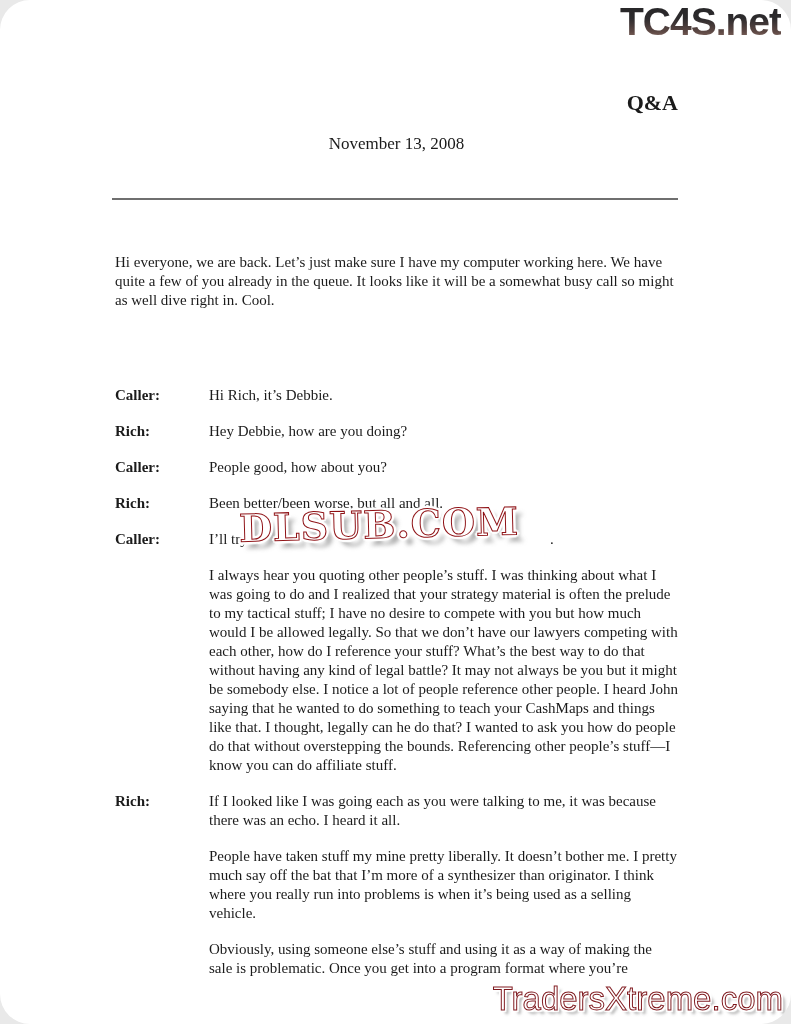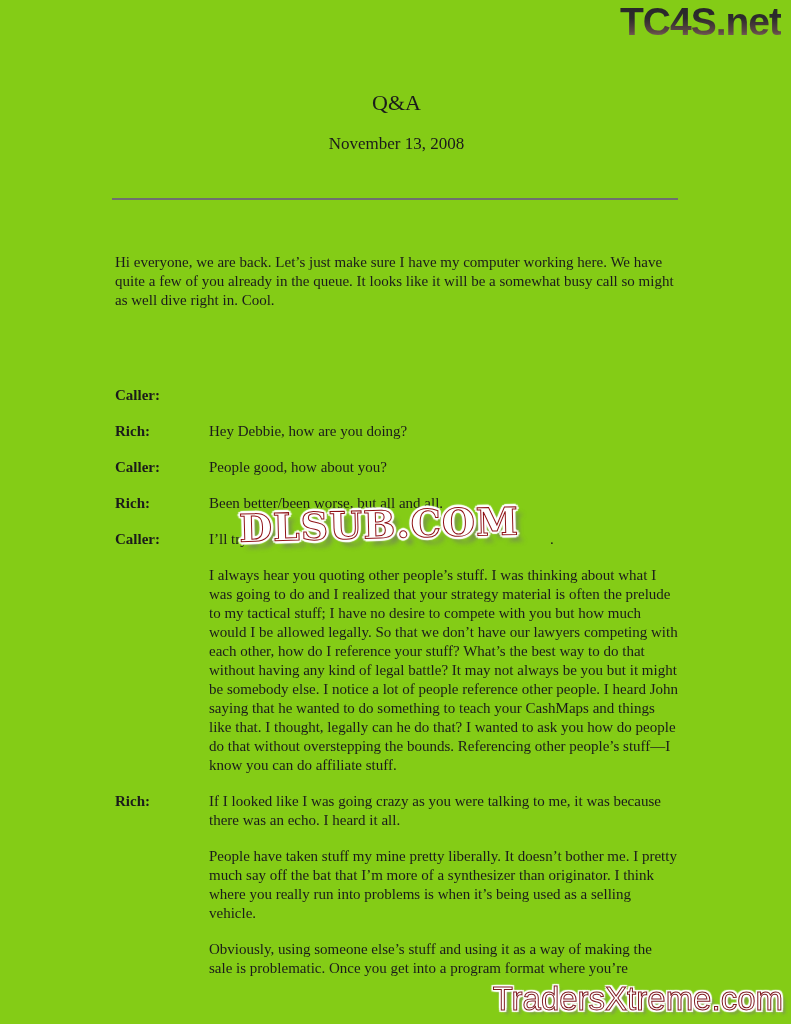--- a/index.html
+++ b/index.html
@@ -1,24 +1,25 @@
 <!DOCTYPE html>
 <html><head>
 <meta charset="utf-8">
 <style>
   html, body { margin:0; padding:0; background:#e9e9e9; }
   .page {
     position: relative;
     width: 791px;
     height: 1024px;
     margin: 0 auto;
-    background: #84cc16;
+    background: #ffffff;
     overflow: hidden;
     font-family: "Liberation Serif", serif;
     color: #1b1b1b;
+    border-radius: 30px;
   }
 
   
   .tc4s-logo {
     position: absolute;
     top: 0px;
     right: 10px;
     font-family: "Liberation Sans", sans-serif;
     font-weight: bold;
     font-size: 39px;
@@ -32,23 +33,23 @@
       -webkit-background-clip: text;
       background-clip: text;
       -webkit-text-fill-color: transparent;
     }
   }
 
   
   .content { padding: 90px 113px 0 115px; }
 
   .doc-title {
-    text-align: center;
+    text-align: right;
     font-size: 22px;
-    font-weight: normal;
+    font-weight: bold;
     line-height: 26px;
   }
   .doc-date {
     text-align: center;
     font-size: 17px;
     line-height: 20px;
     margin-top: 18px;
   }
   .divider {
     border: none;
@@ -148,20 +149,23 @@
     <div class="doc-date">November 13, 2008</div>
 
     <hr class="divider">
 
     <p class="intro">Hi everyone, we are back. Let’s just make sure I have my computer working here. We have quite a few of you already in the queue. It looks like it will be a somewhat busy call so might as well dive right in. Cool.</p>
 
     <div class="dialogue">
 
       <div class="entry">
         <div class="speaker">Caller:</div>
+        <div class="speech">
+          <p>Hi Rich, it’s Debbie.</p>
+        </div>
       </div>
 
       <div class="entry">
         <div class="speaker">Rich:</div>
         <div class="speech">
           <p>Hey Debbie, how are you doing?</p>
         </div>
       </div>
 
       <div class="entry">
@@ -186,21 +190,21 @@
             <span class="obscured-frag">.</span>
             <span class="watermark">DLSUB.COM</span>
           </p>
           <p>I always hear you quoting other people’s stuff. I was thinking about what I was going to do and I realized that your strategy material is often the prelude to my tactical stuff; I have no desire to compete with you but how much would I be allowed legally. So that we don’t have our lawyers competing with each other, how do I reference your stuff? What’s the best way to do that without having any kind of legal battle? It may not always be you but it might be somebody else. I notice a lot of people reference other people. I heard John saying that he wanted to do something to teach your CashMaps and things like that. I thought, legally can he do that? I wanted to ask you how do people do that without overstepping the bounds. Referencing other people’s stuff—I know you can do affiliate stuff.</p>
         </div>
       </div>
 
       <div class="entry">
         <div class="speaker">Rich:</div>
         <div class="speech">
-          <p>If I looked like I was going crazy as you were talking to me, it was because there was an echo. I heard it all.</p>
+          <p>If I looked like I was going each as you were talking to me, it was because there was an echo. I heard it all.</p>
           <p>People have taken stuff my mine pretty liberally. It doesn’t bother me. I pretty much say off the bat that I’m more of a synthesizer than originator. I think where you really run into problems is when it’s being used as a selling vehicle.</p>
           <p>Obviously, using someone else’s stuff and using it as a way of making the sale is problematic. Once you get into a program format where you’re</p>
         </div>
       </div>
 
     </div>
   </div>
 
   <div class="tx-logo">TradersXtreme.com</div>
 

